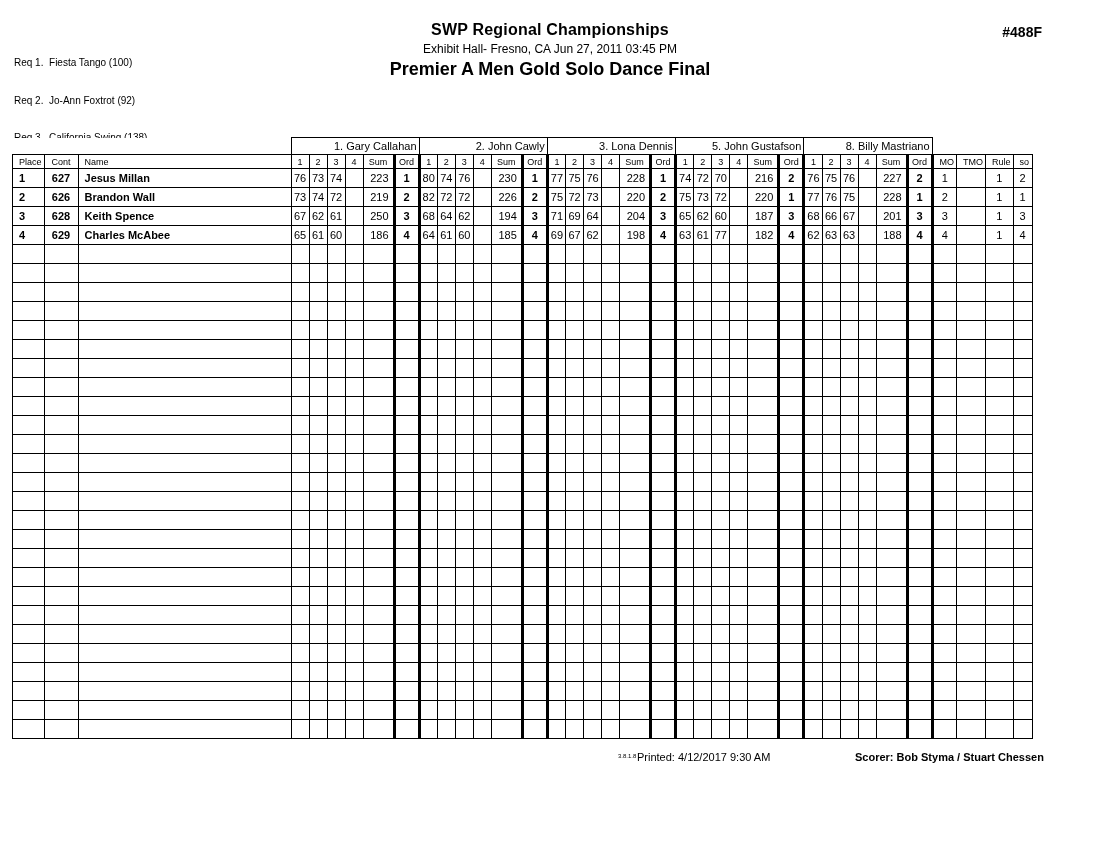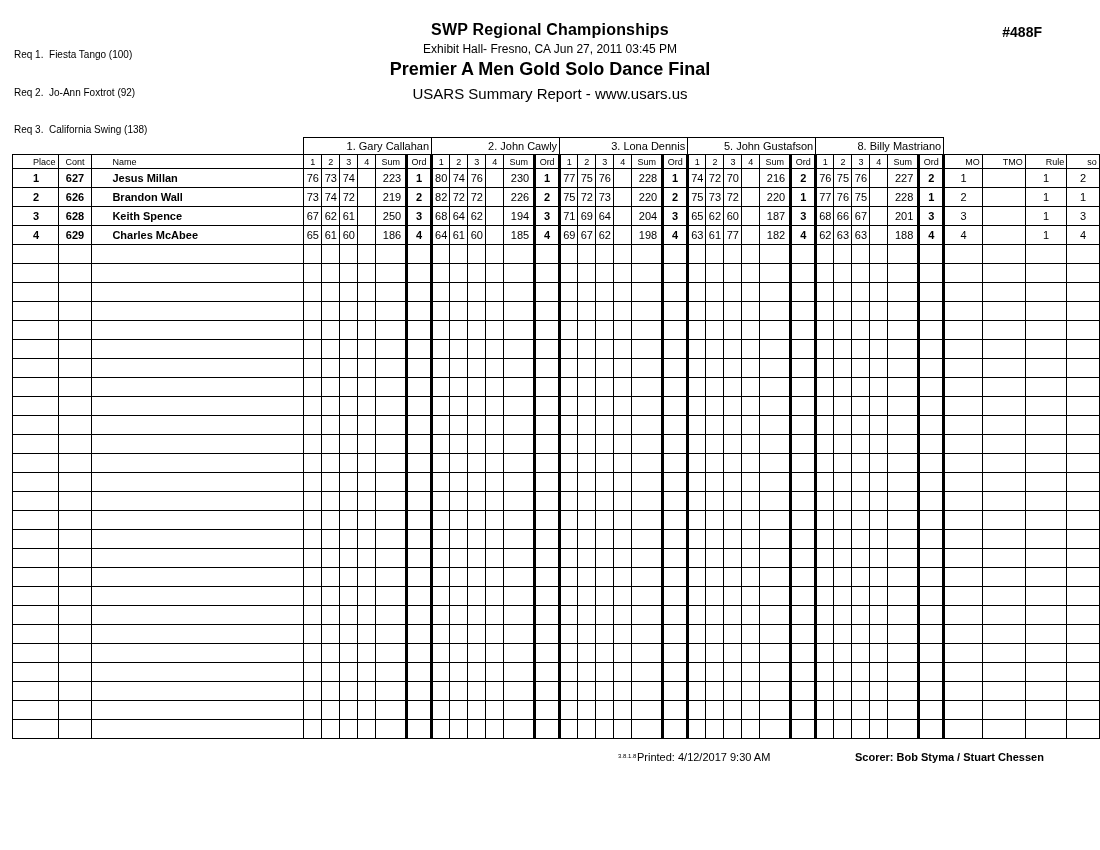--- a/index.html
+++ b/index.html
@@ -2,41 +2,41 @@
 <html><head>
 <meta charset="utf-8">
 <style>
   * { margin:0; padding:0; box-sizing:border-box; }
   html,body { background:#fff; }
   body {
     width:1100px; height:850px; position:relative;
     font-family:"Liberation Sans","DejaVu Sans",sans-serif;
     color:#000; overflow:hidden;
   }
-  .req-list { position:absolute; top:24px; left:14px; font-size:10px; line-height:12.5px; white-space:pre; }
+  .req-list { position:absolute; top:32px; left:14px; font-size:10px; line-height:12.5px; white-space:pre; }
   .header-center { position:absolute; top:21px; left:0; width:100%; text-align:center; }
   .title  { font-size:16px; font-weight:bold; letter-spacing:0.2px; }
   .subtitle { font-size:12px; margin-top:3px; }
   .event  { font-size:18px; font-weight:bold; margin-top:3px; }
   .report { font-size:15px; margin-top:5px; }
   .heat   { position:absolute; top:24px; right:58px; font-size:14px; font-weight:bold; }
 
   .table-wrap { position:absolute; top:137px; left:12px; }
   table { border-collapse:collapse; table-layout:fixed; }
   td {
     border:1px solid #000; font-size:11px; height:19px;
     padding:0 2px; overflow:hidden; white-space:nowrap; text-align:center;
     vertical-align:middle;
   }
   tr.judge-name-row td { height:17px; }
   tr.subhead-row td { font-size:9px; height:14px; }
   td.blank { border:none; background:#fff; }
   td.judge-name { text-align:right; padding-left:4px; font-size:11px; }
   td.ordcol { border-left:3px solid #000; border-right:3px solid #000; }
-  td.left  { text-align:left; padding-left:20px; }
+  td.left  { text-align:left; padding-left:6px; }
   td.right { text-align:right; padding-right:4px; }
   td.b { font-weight:bold; }
 
   .footer { position:absolute; top:751px; left:0; width:100%; font-size:11px; }
   .version { position:absolute; left:618px; top:2px; font-size:6px; }
   .printed { position:absolute; left:637px; top:0; }
   .scorer  { position:absolute; left:855px; top:0;font-weight:bold; }
 </style>
 </head>
 <body>
@@ -44,21 +44,20 @@
 <div class="req-list">
   <div>Req 1.  Fiesta Tango (100)</div>
   <div>Req 2.  Jo-Ann Foxtrot (92)</div>
   <div>Req 3.  California Swing (138)</div>
 </div>
 
 <div class="header-center">
   <div class="title">SWP Regional Championships</div>
   <div class="subtitle">Exhibit Hall-  Fresno, CA  Jun 27, 2011  03:45 PM</div>
   <div class="event">Premier A Men Gold Solo Dance Final</div>
-  <div class="report">USARS Summary Report - www.usars.us</div>
 </div>
 
 <div class="heat">#488F</div>
 
 <div class="table-wrap">
   <table>
     <colgroup id="cols">
         <col style="width:30px">
         <col style="width:34px">
         <col style="width:213px">

